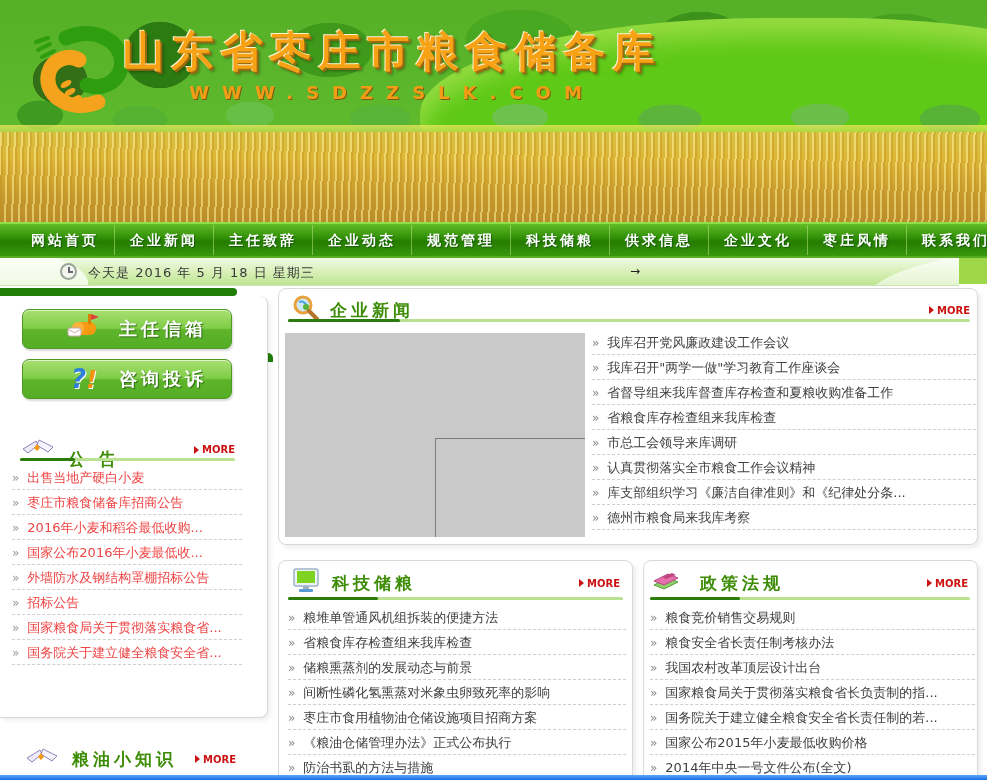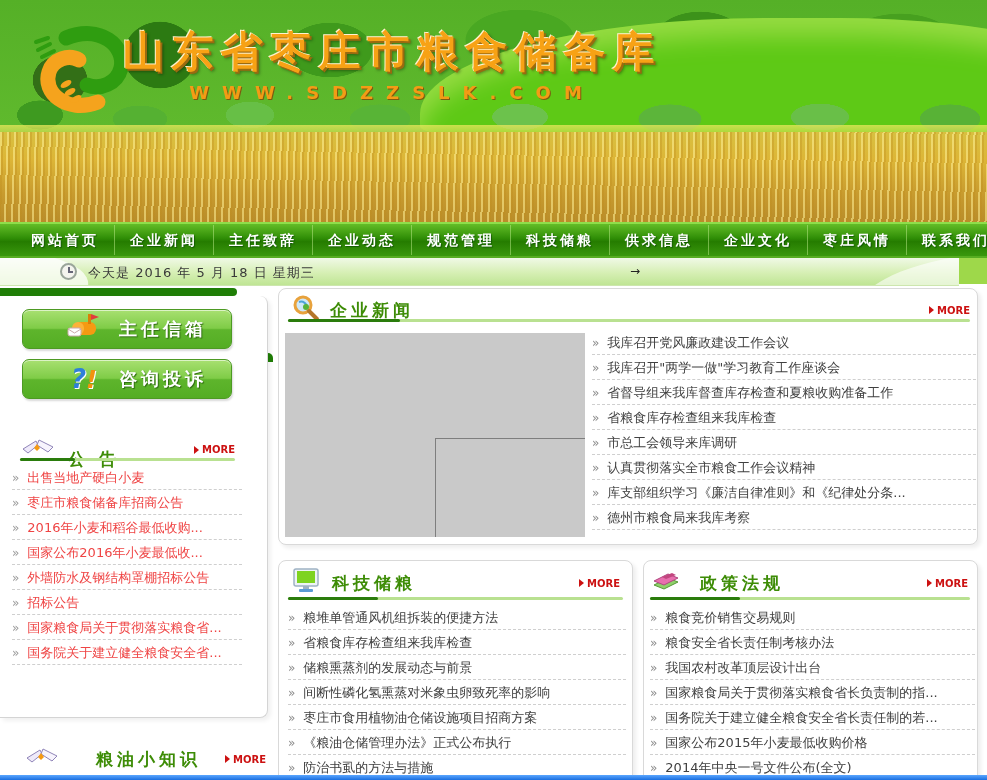--- a/index.html
+++ b/index.html
@@ -110,21 +110,21 @@
   ul.linklist.lightlist a { color:#ef4444; }
   ul.linklist.lightlist .blt { color:#9a9a9a; }
 
   .notice-head { left:20px; top:428px; width:215px; }
   .notice-head .sec-title { margin-left:12px;margin-top:20px; }
   .notice-head .more { margin-left:auto; }
   .notice-underline { left:20px; top:458px; width:215px; }
   .notice-underline .dark { width:55px; }
   .notice-list { left:12px; top:465px; width:230px; }
 
-  .knowledge-head { left:24px; top:744px; width:212px;gap:24px; }
+  .knowledge-head { left:24px; top:744px; width:212px; }
   .knowledge-head .sec-title { margin-left:12px; }
   .knowledge-head .more { margin-left:auto; }
 
   
   .panel { position:absolute; background:#fff; border:1px solid #d9d9d9; border-radius:8px;
     box-shadow:3px 3px 4px rgba(0,0,0,.07); }
   .panel-news   { left:278px; top:288px; width:700px; height:257px; }
   .panel-tech   { left:278px; top:560px; width:355px; height:230px; }
   .panel-policy { left:643px; top:560px; width:335px; height:230px; }
 

